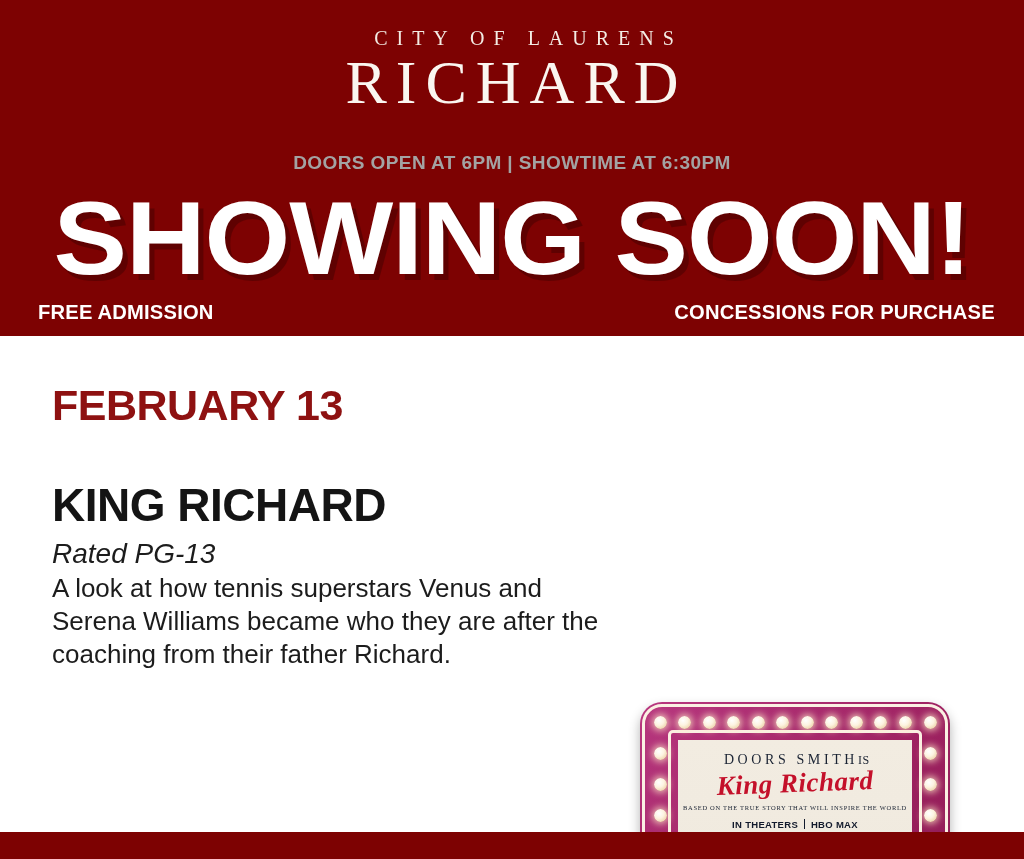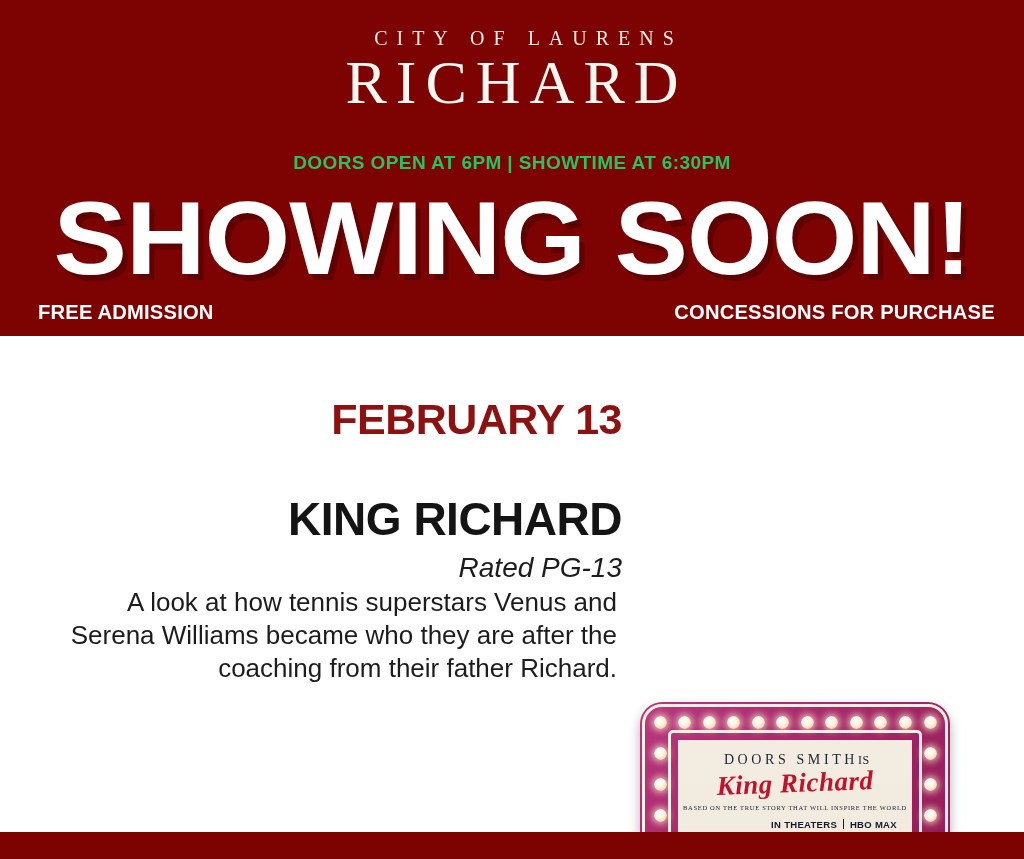--- a/index.html
+++ b/index.html
@@ -56,21 +56,21 @@
     font-family: "Liberation Serif", serif;
     font-size: 30px;
     letter-spacing: 9px;
     text-indent: 9px;
     font-weight: 400;
   }
   .showtimes {
     position: absolute;
     top: 152px; left: 0; width: 1024px;
     text-align: center;
-    color: #22c55e;
+    color: #a3a3a3;
     font-family: "Liberation Sans", sans-serif;
     font-size: 19px;
     font-weight: bold;
     letter-spacing: 0.4px;
   }
 
   .showing-soon {
     position: absolute;
     top: 186px;
     left: 0; width: 1024px;
@@ -117,23 +117,22 @@
     position: absolute;
     left: 0; top: 336px;
     width: 1024px;
     height: 496px;
     background: #ffffff;
   }
 
   .info-col {
     position: absolute;
     left: 52px;
-    top: 60px;
+    top: 46px;
     width: 570px;
-    text-align: right;
   }
   .show-date {
     color: #8e1111;
     font-family: "Liberation Sans", sans-serif;
     font-weight: bold;
     font-size: 43px;
     line-height: 46px;
     letter-spacing: -0.5px;
   }
   .movie-title {
@@ -244,21 +243,20 @@
     font-family: "Liberation Serif", serif;
     font-size: 6.5px;
     letter-spacing: 0.7px;
     white-space: nowrap;
   }
   .p-release {
     position: absolute;
     top: 74px; left: 0; width: 234px;
     text-align: center;
     white-space: nowrap;
-    margin-left: 39px;
   }
   .p-release .row {
     display: inline-block;
     color: #121a2c;
     font-family: "Liberation Sans", sans-serif;
     font-weight: bold;
     font-size: 9.5px;
     letter-spacing: 0.3px;
   }
   .p-release .bar {

